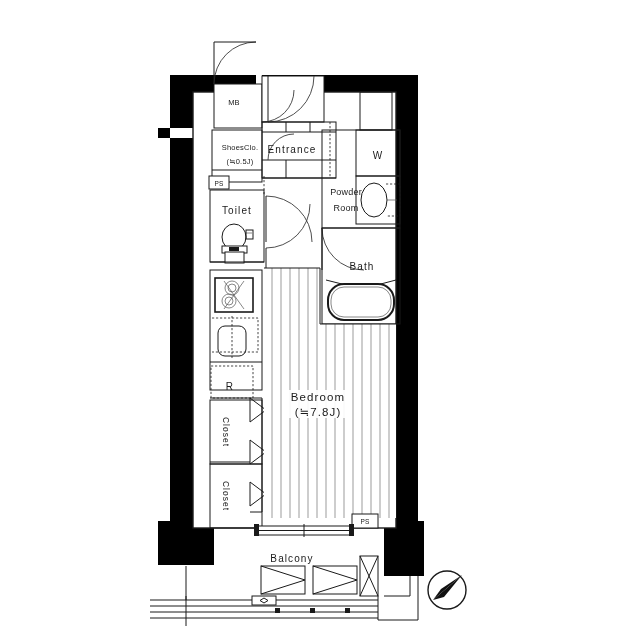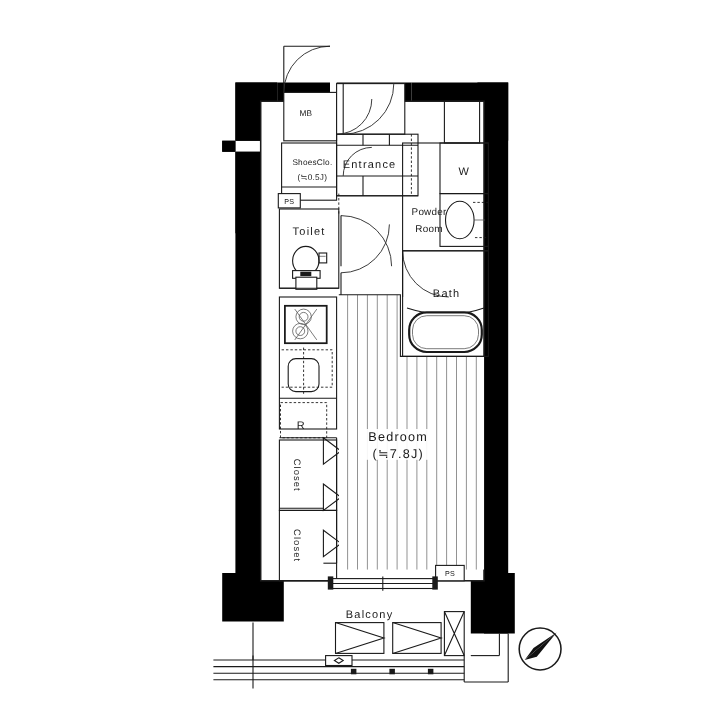--- a/index.html
+++ b/index.html
@@ -11,21 +11,20 @@
     width: 640px;
     height: 640px;
     font-family: "Liberation Sans", sans-serif;
     overflow: hidden;
   }
   #floorplan-root {
     position: relative;
     width: 576px;
     height: 640px;
     background: #ffffff;
-    margin-left: 44px;
   }
   #floorplan-svg {
     display: block;
     width: 640px;
     height: 640px;
   }
   .room-label {
     font-family: "Liberation Sans", sans-serif;
     fill: #1a1a1a;
     letter-spacing: 1.1px;

